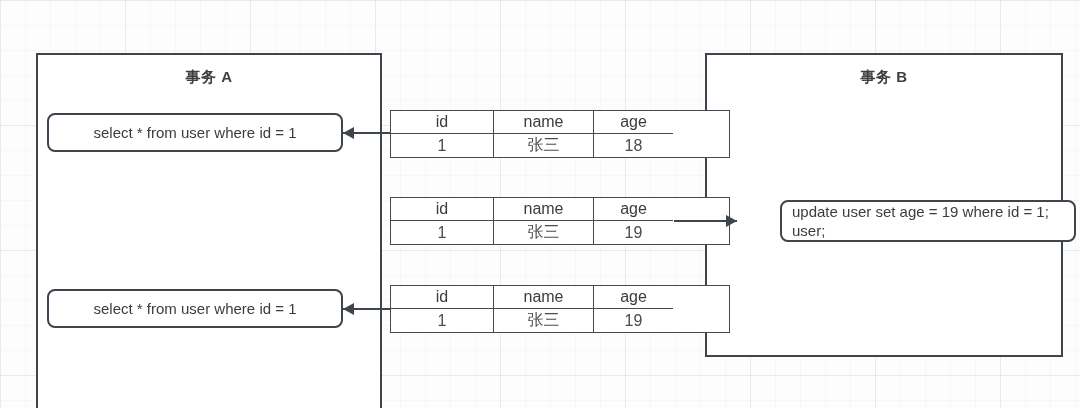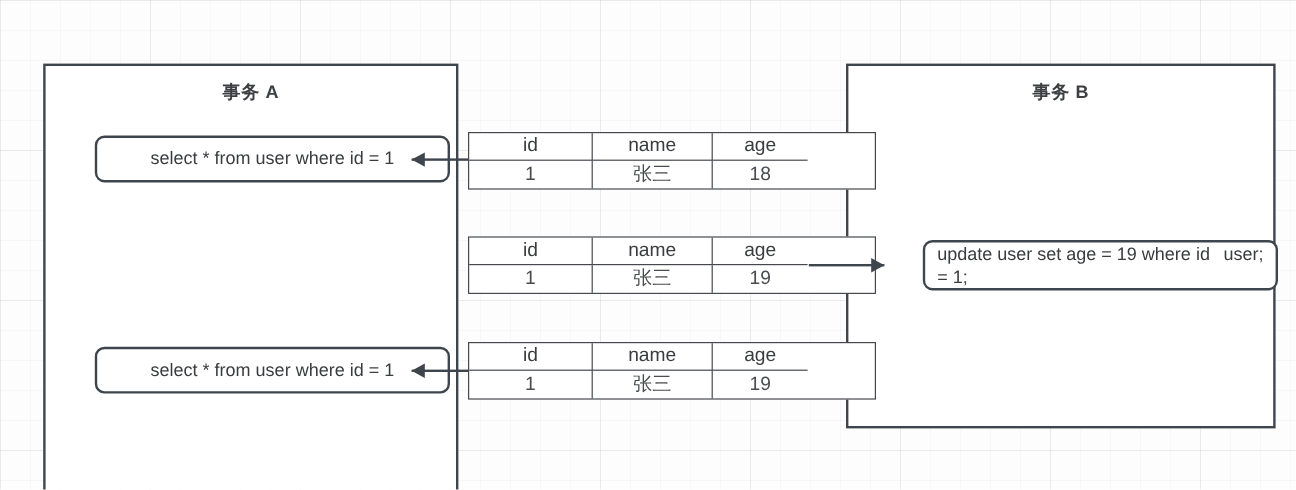--- a/index.html
+++ b/index.html
@@ -44,35 +44,35 @@
   }
 
   
   .sql-box {
     position: absolute;
     background: #fff;
     border: 2px solid var(--stroke);
     border-radius: 8px;
     font-size: 15px;
     color: #3a3c3f;
-    margin-left: 32px;
   }
   .sql-center {
     display: flex;
     align-items: center;
     justify-content: center;
     text-align: center;
   }
   .select-1 { left: 47px; top: 113px; width: 296px; height: 39px; }
   .select-2 { left: 47px; top: 289px; width: 296px; height: 39px; }
   .update-box {
-    left: 737px; top: 200px; width: 296px; height: 42px;
+    left: 780px; top: 200px; width: 296px; height: 42px;
     padding: 1px 10px;
     line-height: 19px;
     display: flex;
+    flex-direction: column;
     justify-content: center;
   }
 
   
   .data-table {
     position: absolute;
     display: grid;
     grid-template-columns: 103px 100px 79px;
     grid-auto-rows: 23px;
     background: #fff;

